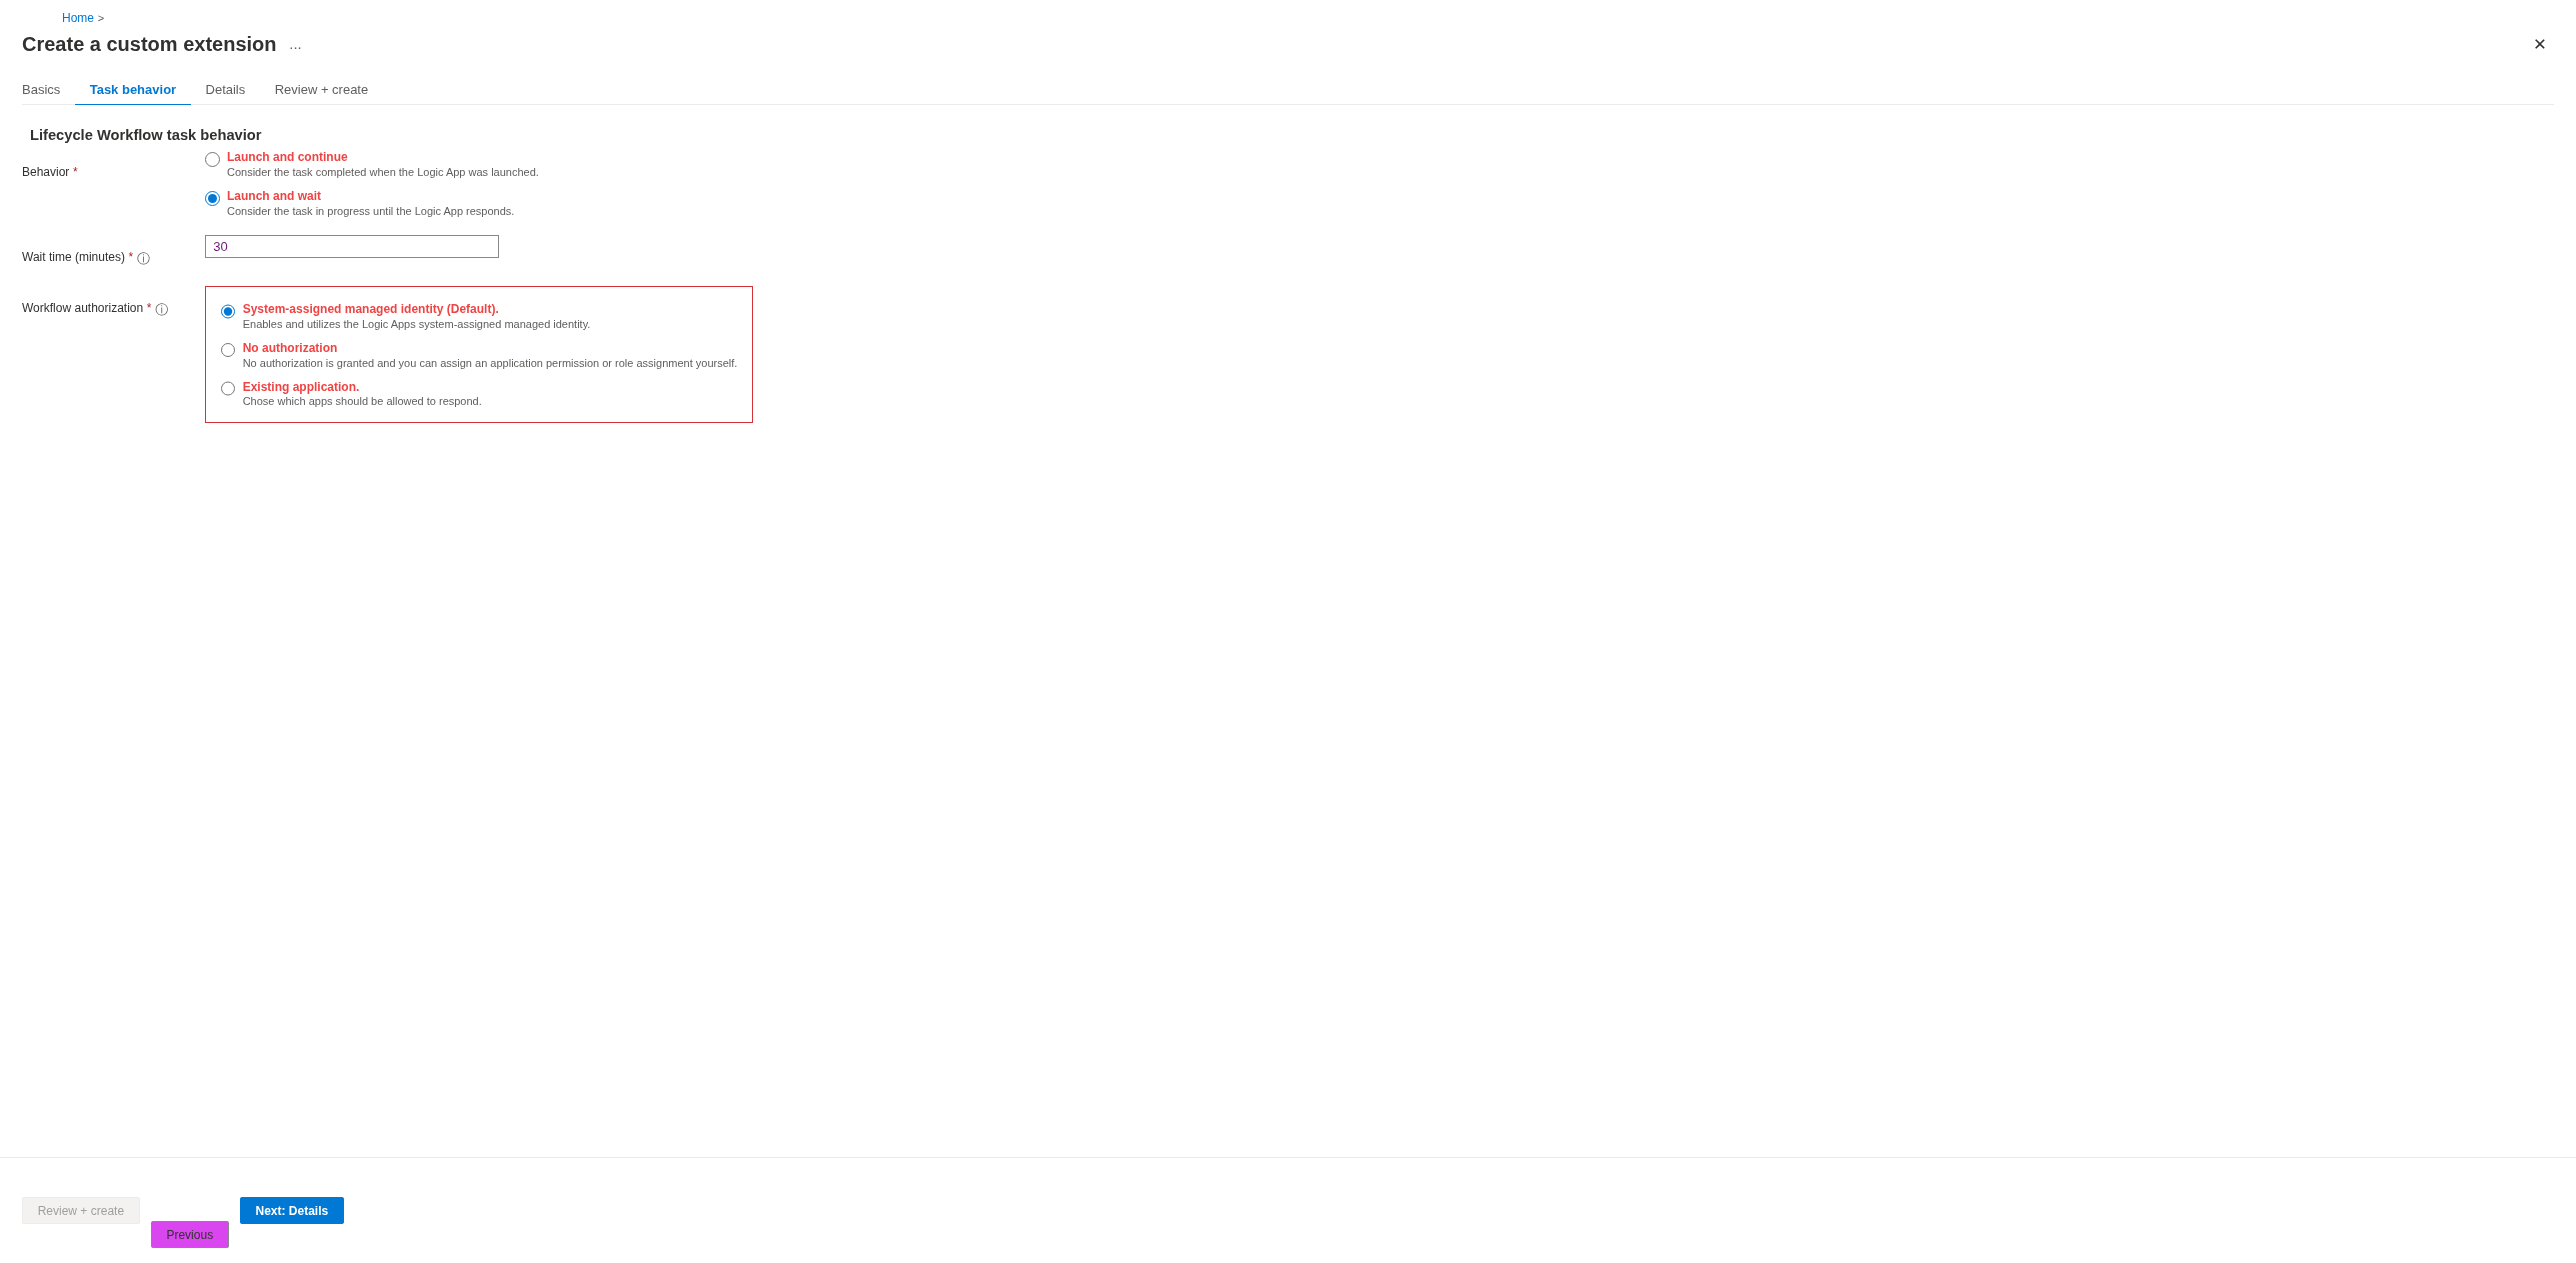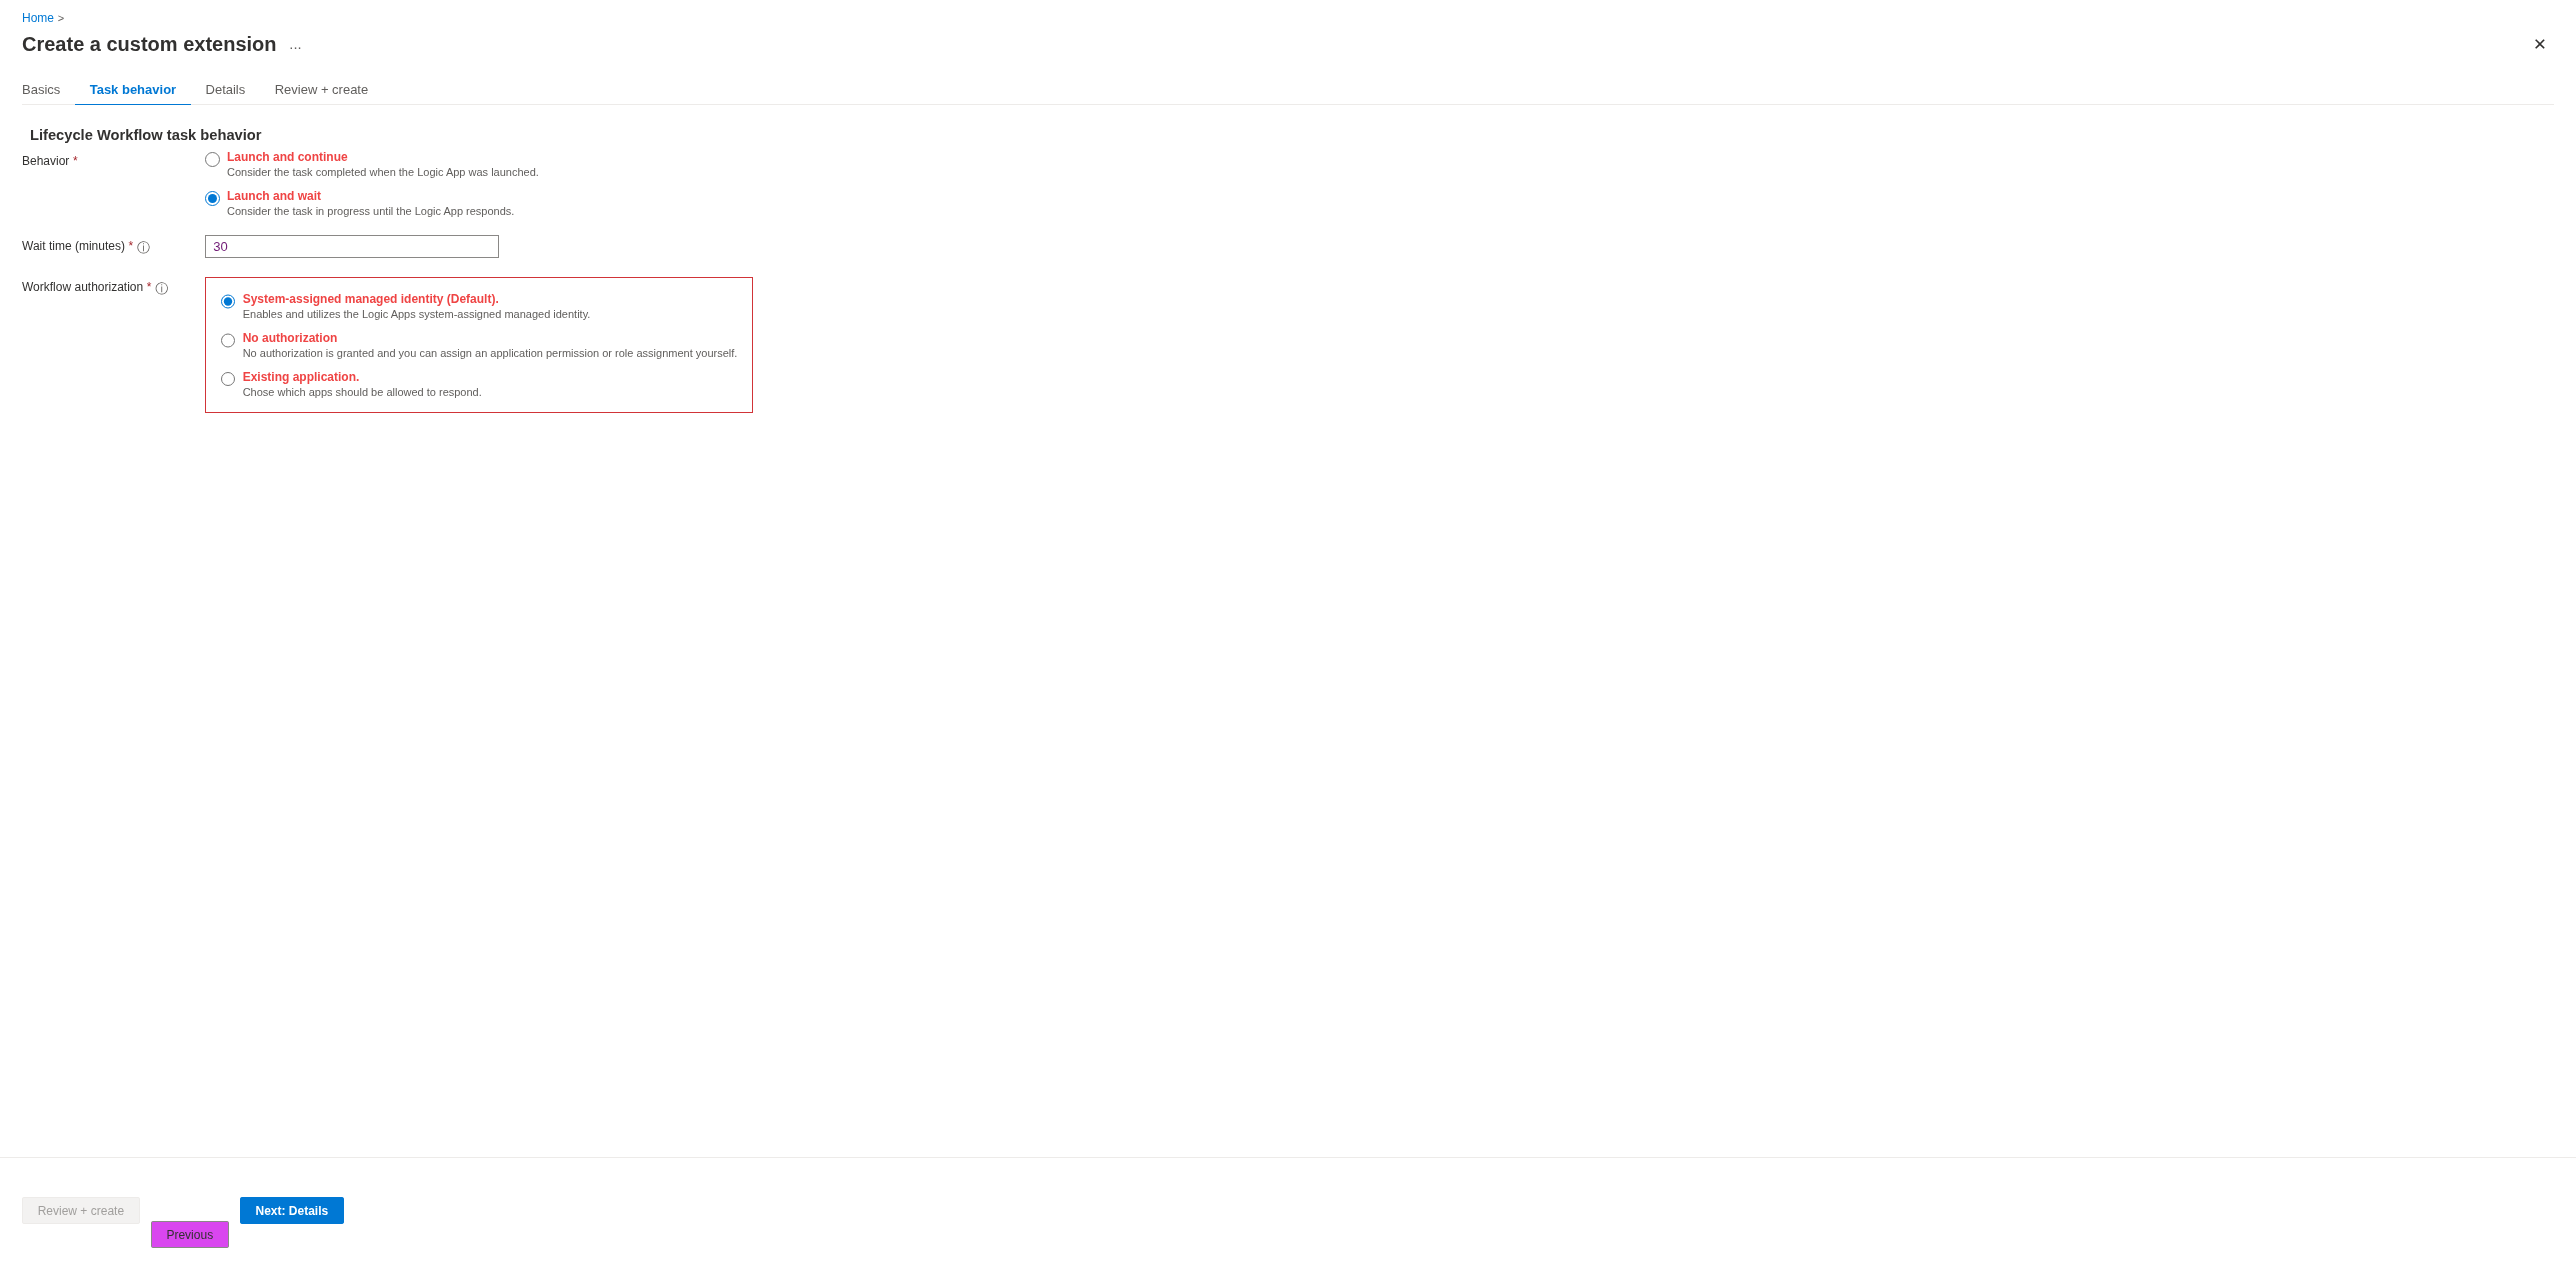--- a/index.html
+++ b/index.html
@@ -23,20 +23,21 @@
       padding: 11px 22px 22px 22px;
       display: flex;
       flex-direction: column;
     }
 
     .breadcrumb {
       display: flex;
       align-items: center;
       margin-bottom: 7.3px;
       font-size: 12px;
+      margin-left: 40px;
     }
 
     .breadcrumb-home {
       color: #0078d4;
       text-decoration: none;
       cursor: pointer;
     }
 
     .breadcrumb-separator {
       margin: 0 3.7px;
@@ -135,20 +136,21 @@
 
     .field-label {
       width: 183px;
       min-width: 183px;
       font-size: 12px;
       color: #323130;
       padding-top: 3.7px;
       display: flex;
       align-items: flex-start;
       gap: 3.7px;
+      margin-top: 11px;
     }
 
     .field-label .required {
       color: #a4262c;
     }
 
     .field-label .info-icon {
       color: #605e5c;
       font-size: 13px;
       cursor: help;

